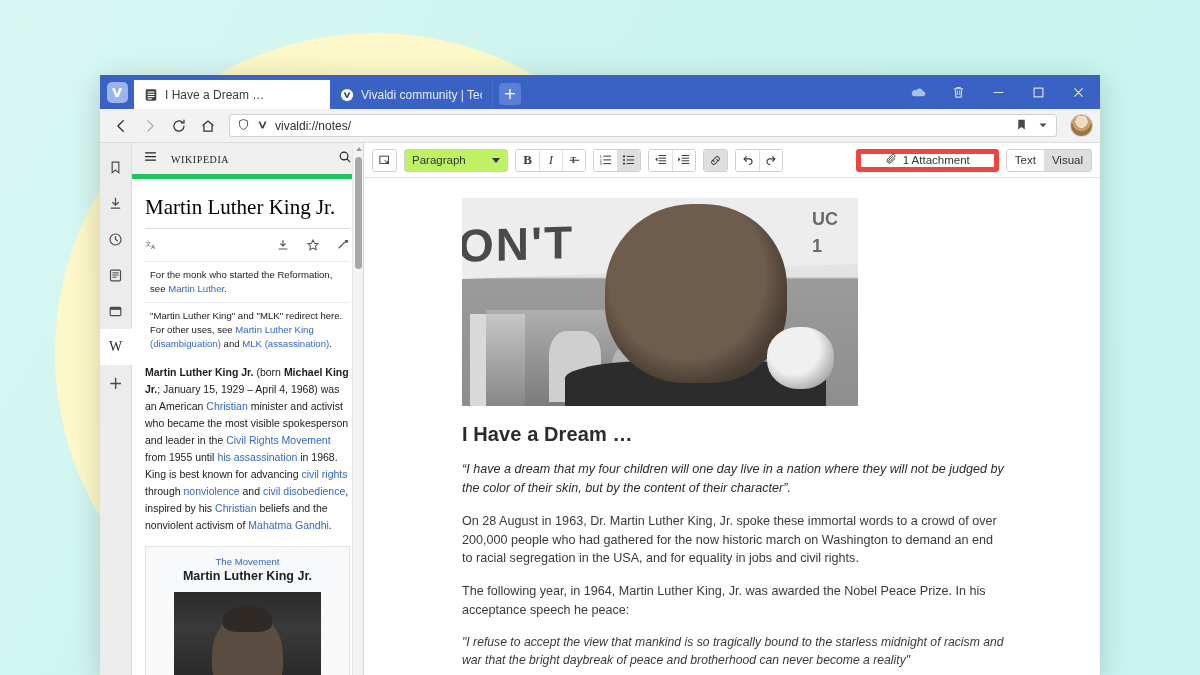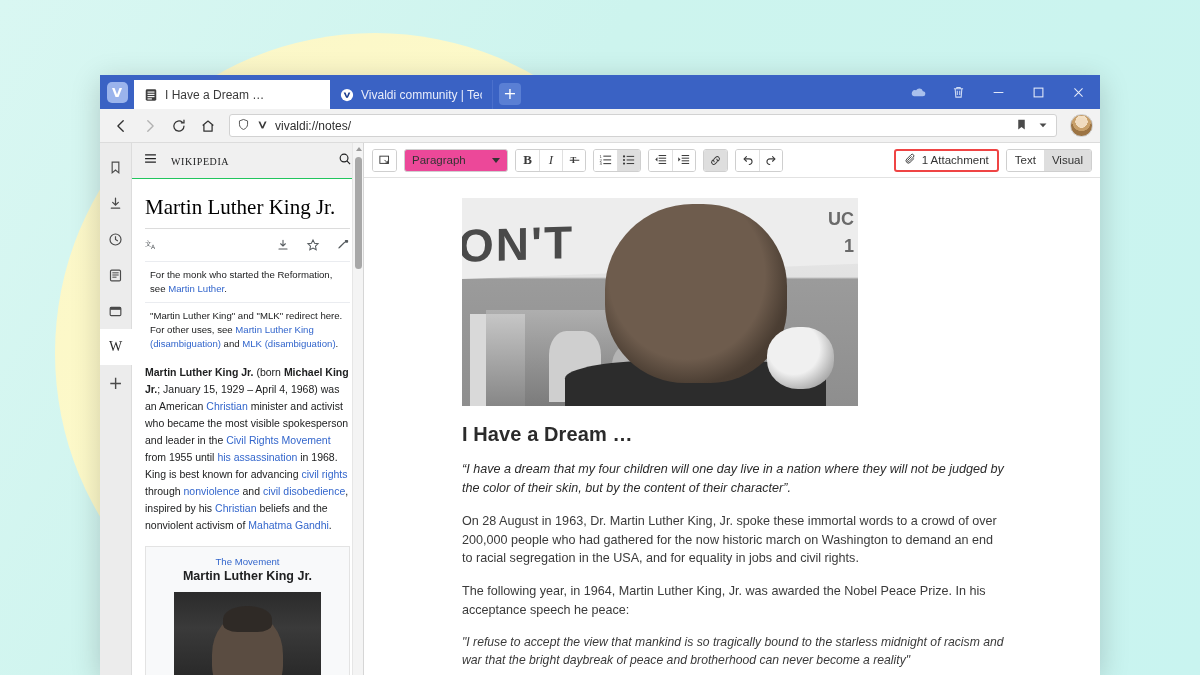--- a/index.html
+++ b/index.html
@@ -100,21 +100,21 @@
   }
   .rail-item { width: 32px; height: 36px; display: flex; align-items: center; justify-content: center; }
   .rail-item.active { background: #fff; }
 
   
   .webpanel {
     width: 232px; background: #fff; border-right: 1px solid #d6d6d6;
     display: flex; flex-direction: column; position: relative; flex: none;
   }
   .wiki-head {
-    height: 36px; background: #f0f0f0; border-bottom: 1px solid #22c55e;
+    height: 36px; background: #f0f0f0; border-bottom: 5px solid #22c55e;
     display: flex; align-items: center; padding: 0 11px; gap: 13px; flex: none;
   }
   .wiki-wordmark {
     font-family: "Liberation Serif", serif; font-size: 14.5px; letter-spacing: .6px;
     color: #202122; font-variant: small-caps; text-transform: lowercase;
   }
   .wiki-wordmark::first-letter { font-size: 14.5px; }
   .wiki-scroll { flex: 1; overflow: hidden; padding: 0 13px; position: relative; }
   .wiki-title {
     font-family: "Liberation Serif", serif; font-size: 21px; color: #000;
@@ -169,46 +169,46 @@
     padding: 0 8px; gap: 7px; flex: none; background: #fff;
   }
   .tb-group { display: flex; border: 1px solid #cfcfcf; border-radius: 3px; overflow: hidden; height: 23px; }
   .tb-btn {
     min-width: 23px; height: 21px; display: flex; align-items: center; justify-content: center;
     background: #fff; font-size: 12px; color: #3a3a3a; padding: 0 4px;
   }
   .tb-btn + .tb-btn { border-left: 1px solid #e0e0e0; }
   .tb-btn.on { background: #dedede; }
   .tb-select {
-    height: 23px; border: 1px solid #cfcfcf; border-radius: 3px; background: #ec4899;
+    height: 23px; border: 1px solid #cfcfcf; border-radius: 3px; background: #bef264;
     display: flex; align-items: center; padding: 0 7px; font-size: 11.5px; color: #333;
     width: 104px; justify-content: space-between;
   }
   .tb-caret { width: 0; height: 0; border-left: 4px solid transparent; border-right: 4px solid transparent; border-top: 5px solid #333; }
   .tb-right { margin-left: auto; display: flex; align-items: center; gap: 7px; }
   .attach-btn {
-    height: 23px; border: 2px solid #ef4444; border-radius: 3px; background: #fff;
-    display: flex; align-items: center; gap: 5px; padding: 0 8px; font-size: 11.5px; color: #333;
+    height: 23px; border: 5px solid #ef4444; border-radius: 3px; background: #fff;
+    display: flex; align-items: center; gap: 5px; padding: 0 24px; font-size: 11.5px; color: #333;
   }
   .seg { display: flex; border: 1px solid #cfcfcf; border-radius: 3px; overflow: hidden; height: 23px; }
   .seg-item { padding: 0 8px; display: flex; align-items: center; font-size: 11.5px; color: #333; background: #fff; }
   .seg-item.on { background: #dedede; }
 
   .notes-body { flex: 1; overflow: hidden; padding: 20px 0 0 0; }
   .notes-inner { width: 548px; margin: 0 auto; padding-left: 4px; }
   .note-photo {
     width: 396px; height: 208px; margin-bottom: 17px; position: relative; overflow: hidden;
     background: linear-gradient(180deg,#ececec 0%,#e2e2e2 38%,#9b9b9b 39%, #8e8e8e 100%);
   }
   .np-banner { position: absolute; left:0; top:0; width:100%; height:39%; background:#ededed;
     transform: skewY(-2.2deg); transform-origin: left top; }
   .np-t1 { position:absolute; left:-4px; top:9%; font-family:"Liberation Sans",sans-serif;
     font-weight:bold; font-size:46px; color:#4a4a4a; letter-spacing:2px; transform: skewY(-2deg); }
-  .np-t2 { position:absolute; right:4px; top:4%; font-weight:bold; font-size:18px; color:#6a6a6a;
-    line-height:1.5; text-align:right; }
+  .np-t2 { position:absolute; right:20px; top:4%; font-weight:bold; font-size:18px; color:#6a6a6a;
+    line-height:1.5; text-align:left; }
   .np-head {
     position:absolute; right:18%; top:3%; width:46%; height:86%;
     background: radial-gradient(ellipse at 45% 40%, #6e5c4d 0 55%, #4b3e33 72%, #3b3028 100%);
     border-radius: 48% 46% 42% 44%;
   }
   .np-shoulder {
     position:absolute; right:8%; bottom:0; width:66%; height:22%;
     background:#2c2c2c; border-radius:40% 40% 0 0;
   }
   .np-mic {
@@ -439,21 +439,21 @@
                 <path d="M3 13.6l1.6-.4 7.3-7.3-1.2-1.2-7.3 7.3z" fill="#54595d"></path>
                 <rect x="11.4" y="2.6" width="4.2" height="3.4" rx="1" fill="#54595d"></rect>
               </svg>
           </span>
         </div>
 
         <div class="hatnote">
           For the monk who started the Reformation, see <span class="wlink">Martin Luther</span>.
         </div>
         <div class="hatnote">
-          "Martin Luther King" and "MLK" redirect here. For other uses, see <span class="wlink">Martin Luther King (disambiguation)</span> and <span class="wlink">MLK (disambiguation)</span>.
+          "Martin Luther King" and "MLK" redirect here. For other uses, see <span class="wlink">Martin Luther King (disambiguation)</span> and <span class="wlink">MLK (assassination)</span>.
         </div>
 
         <div class="wiki-para">
           <b>Martin Luther King Jr.</b> (born <b>Michael King Jr.</b>; January 15, 1929 – April 4, 1968) was an American <span class="wlink">Christian</span> minister and activist who became the most visible spokesperson and leader in the <span class="wlink">Civil Rights Movement</span> from 1955 until <span class="wlink">his assassination</span> in 1968. King is best known for advancing <span class="wlink">civil rights</span> through <span class="wlink">nonviolence</span> and <span class="wlink">civil disobedience</span>, inspired by his <span class="wlink">Christian</span> beliefs and the nonviolent activism of <span class="wlink">Mahatma Gandhi</span>.
         </div>
 
         <div class="infobox">
           <div class="infobox-sub">The Movement</div>
           <div class="infobox-name">Martin Luther King Jr.</div>
           <div class="infobox-photo"></div>

